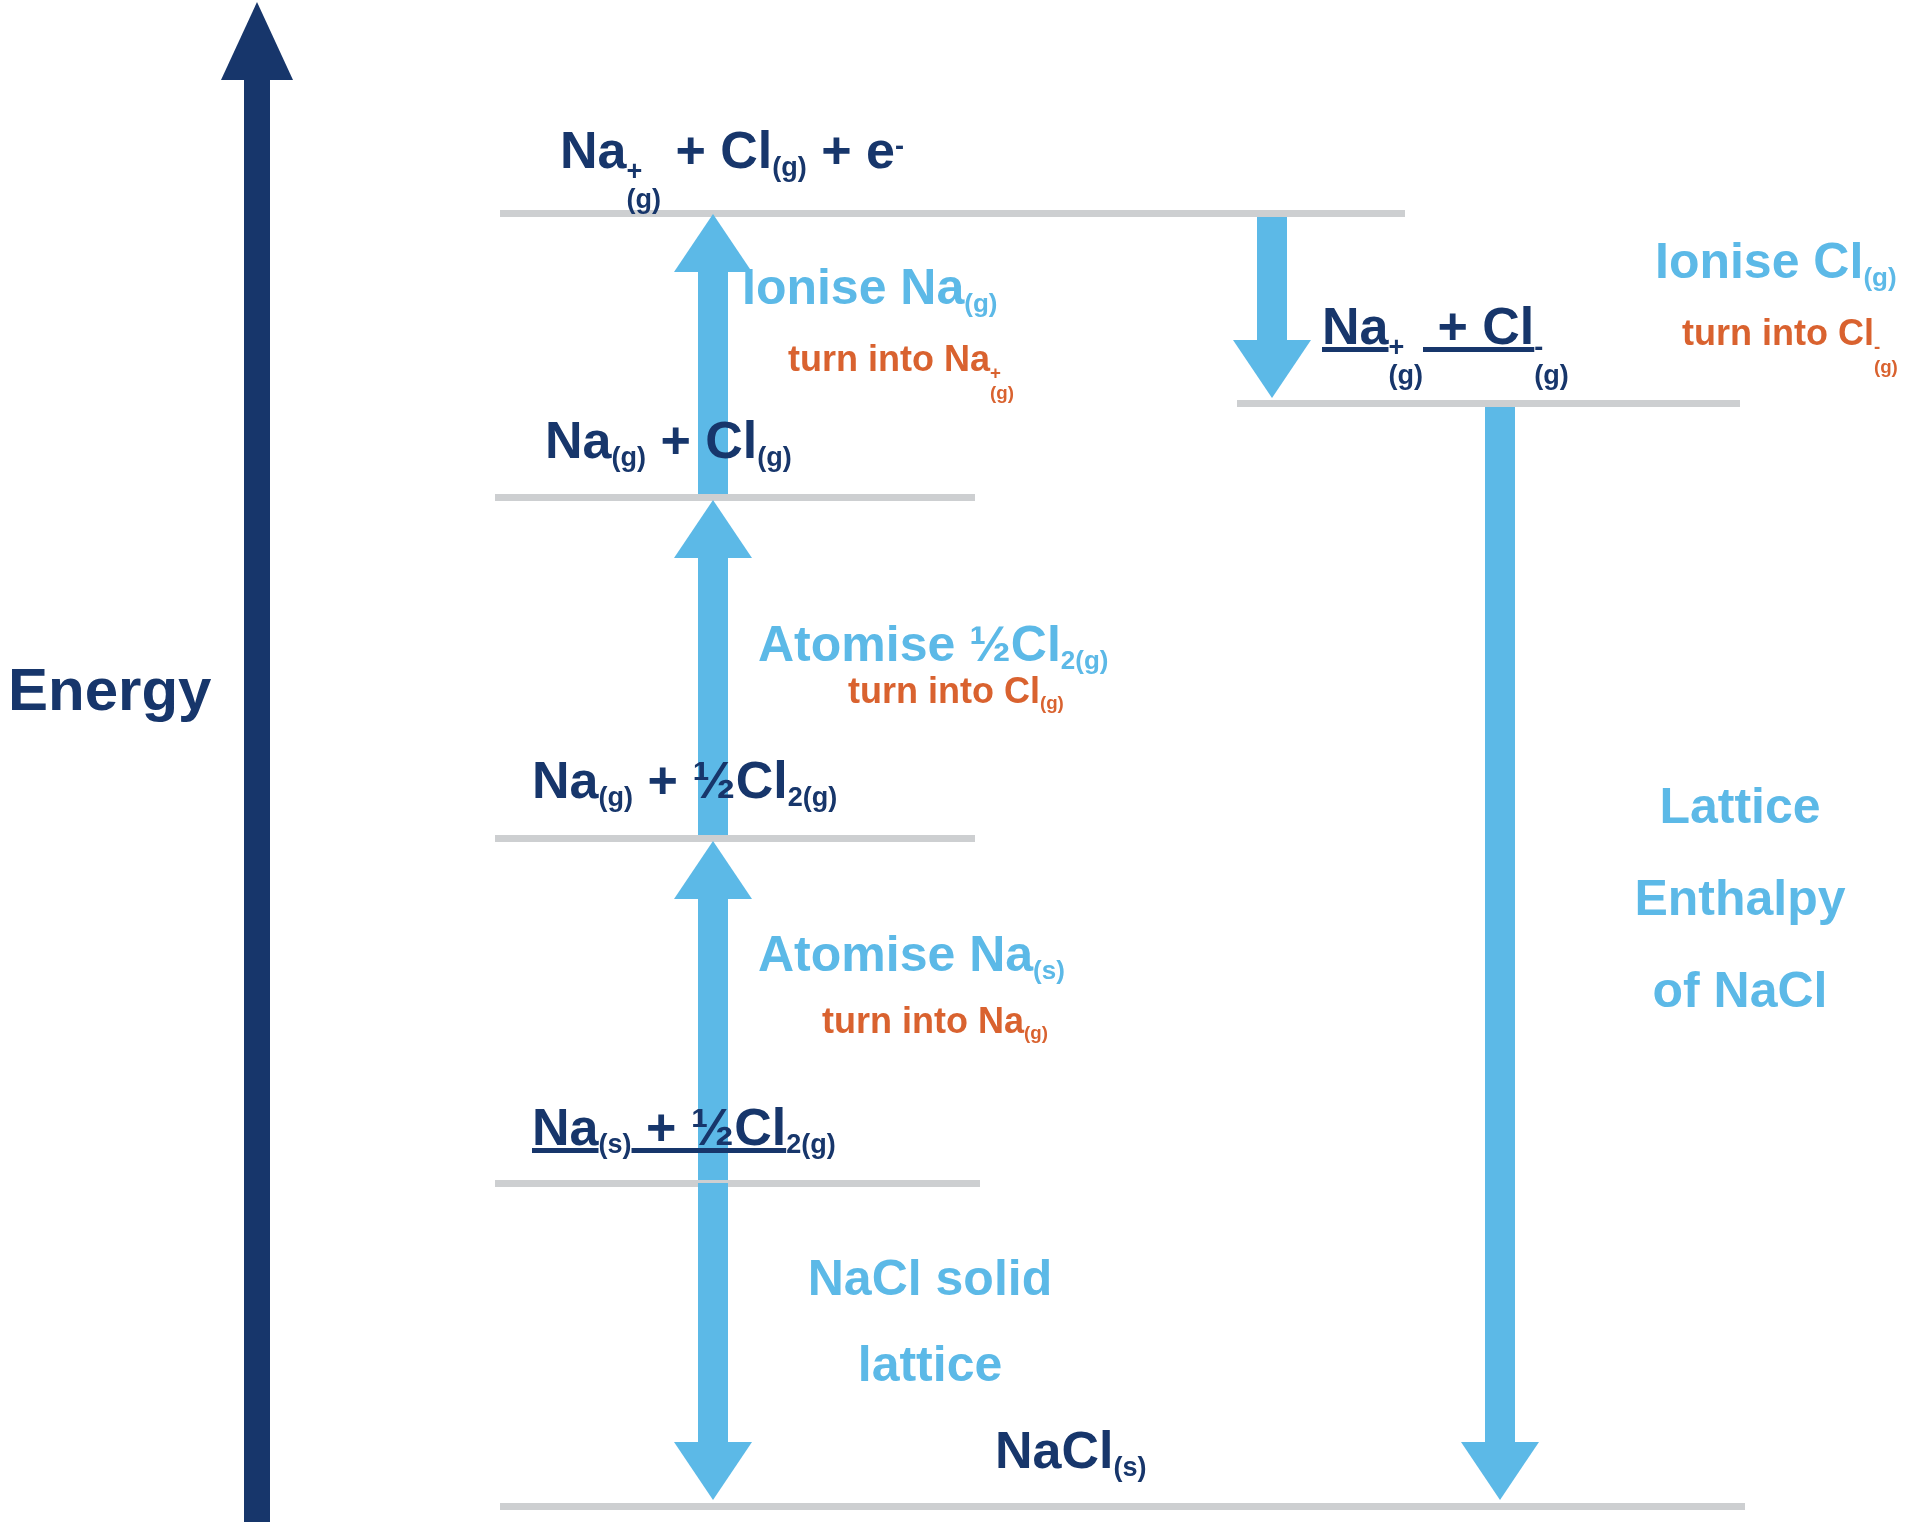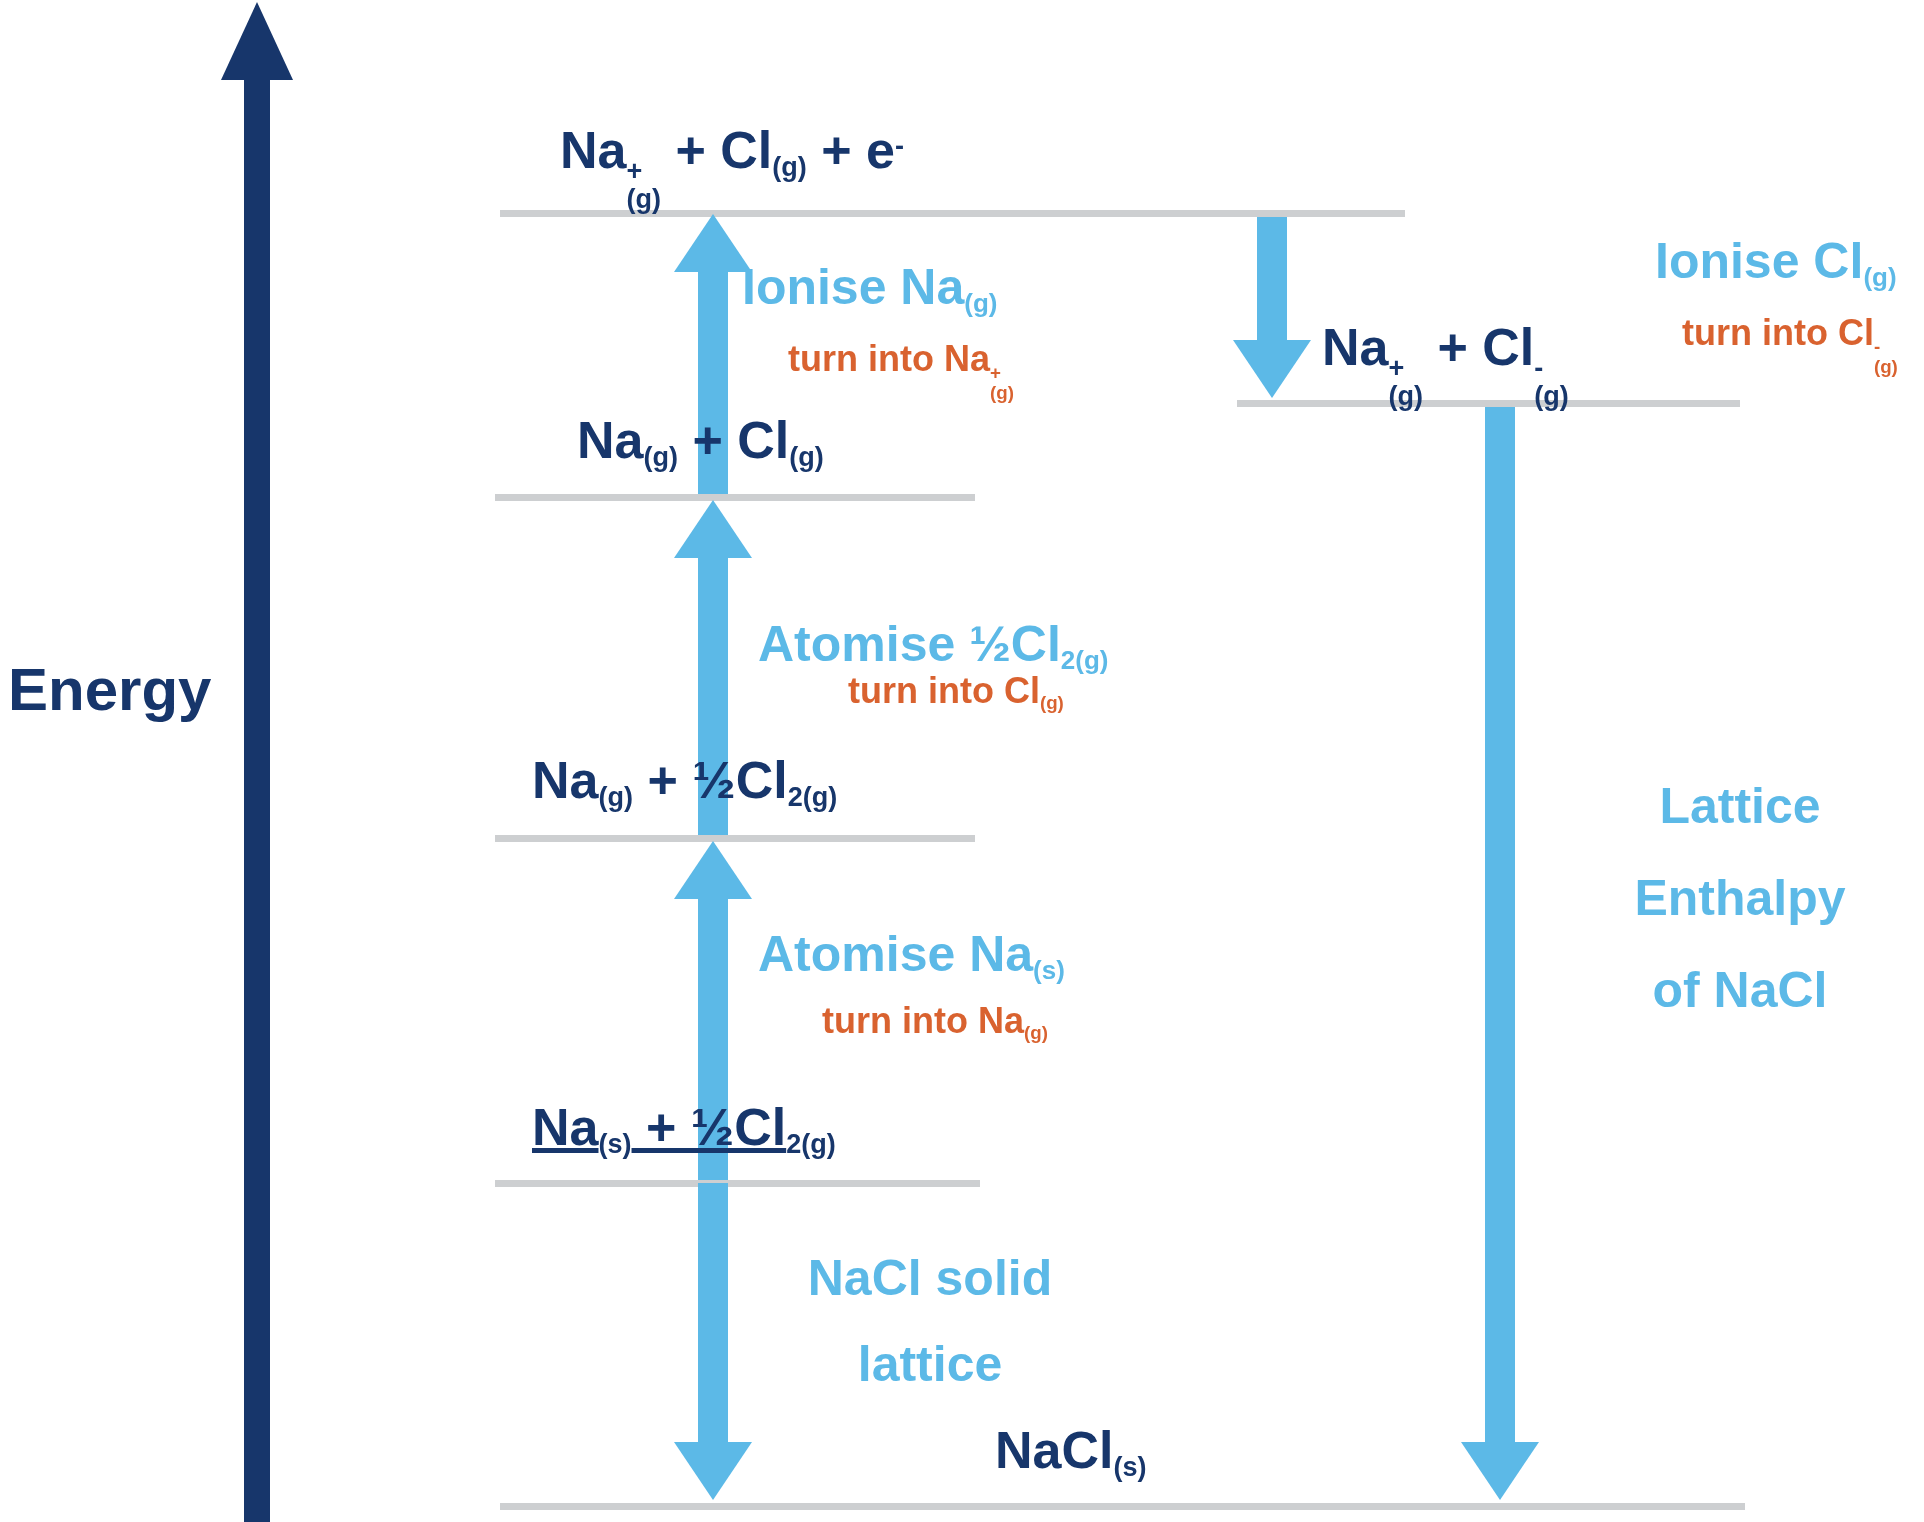--- a/index.html
+++ b/index.html
@@ -103,24 +103,24 @@
   </div>
   <div class="arrow down" style="left:1461px;top:407px;height:1093px;">
     <div class="shaft"></div>
     <div class="head"></div>
   </div>
 
   <div class="txt formula" style="left:560px;top:120px;">Na<span class="fss">
         <span>+</span>
         <span>(g)</span>
       </span> + Cl<span class="fsub">(g)</span> + e<span class="fsup">-</span></div>
-  <div class="txt formula" style="left:545px;top:410px;margin-left:32px;">Na<span class="fsub">(g)</span> + Cl<span class="fsub">(g)</span></div>
+  <div class="txt formula" style="left:545px;top:410px;">Na<span class="fsub">(g)</span> + Cl<span class="fsub">(g)</span></div>
   <div class="txt formula" style="left:532px;top:750px;">Na<span class="fsub">(g)</span> + ½Cl<span class="fsub">2(g)</span></div>
   <div class="txt formula" style="left:532px;top:1097px;text-decoration:underline;">Na<span class="fsub">(s)</span> + ½Cl<span class="fsub">2(g)</span></div>
-  <div class="txt formula" style="left:1322px;top:317px;">Na<span class="fss">
+  <div class="txt formula" style="left:1322px;top:296px;text-decoration:underline;">Na<span class="fss">
         <span>+</span>
         <span>(g)</span>
       </span> + Cl<span class="fss">
         <span>-</span>
         <span>(g)</span>
       </span></div>
   <div class="txt formula" style="left:995px;top:1420px;">NaCl<span class="fsub">(s)</span></div>
 
   <div class="txt steplabel" style="left:742px;top:258px;">Ionise Na<span class="fsub">(g)</span></div>
   <div class="txt stepnote" style="left:788px;top:338px;">turn into Na<span class="fss">

